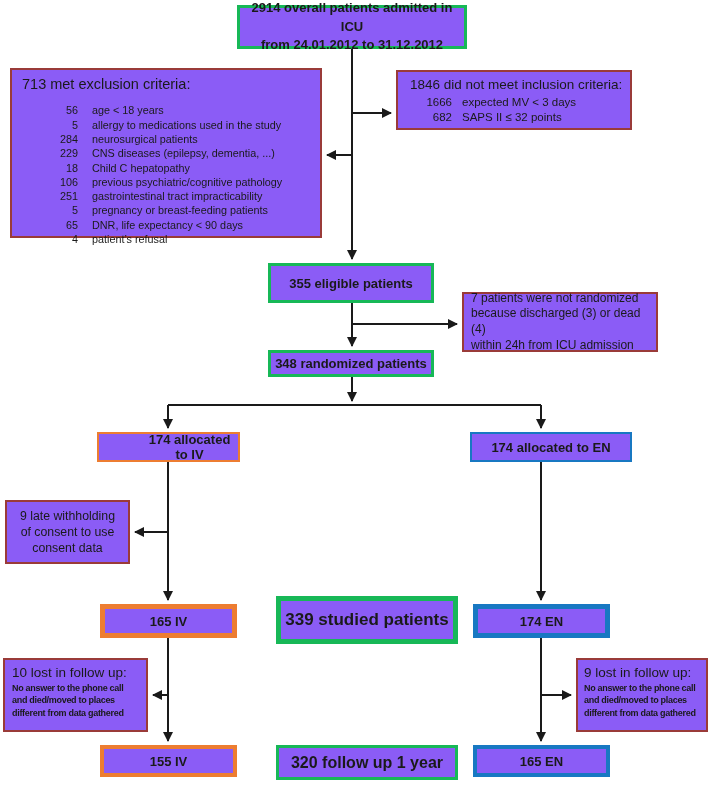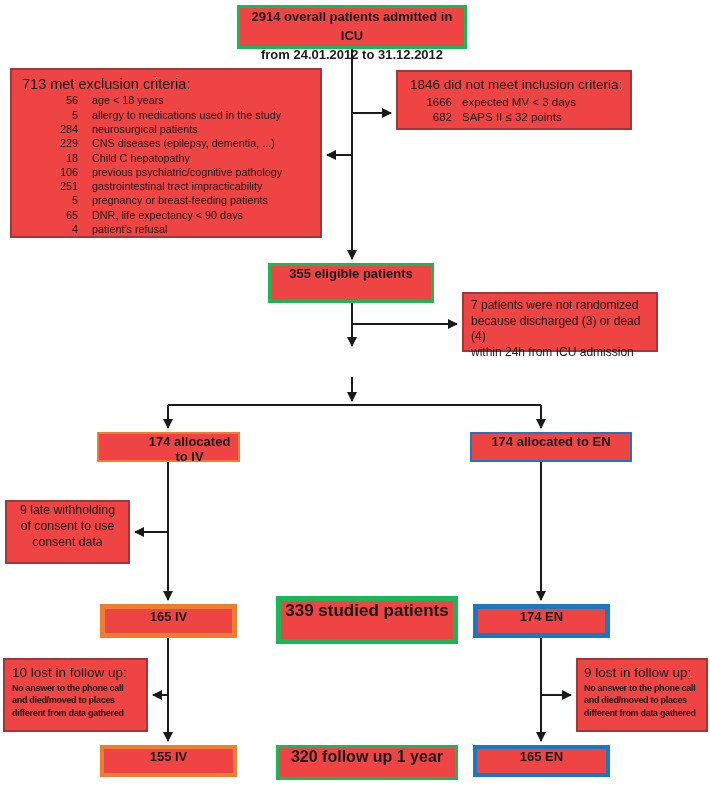--- a/index.html
+++ b/index.html
@@ -9,29 +9,29 @@
     --darkred:#9a3b39;
     --ink:#1a1a1a;
   }
   html,body{margin:0;padding:0;background:#ffffff;}
   .canvas{
     position:relative;width:710px;height:789px;background:#ffffff;
     font-family:"Liberation Sans", sans-serif;color:#1a1a1a;overflow:hidden;
   }
   .arrows{position:absolute;left:0;top:0;width:710px;height:789px;pointer-events:none;}
   .box{
-    position:absolute;background:#ef4444;box-sizing:border-box;
-    display:flex;justify-content:center;
+    position:absolute;background:#8b5cf6;box-sizing:border-box;
+    display:flex;align-items:center;justify-content:center;
     text-align:center;
   }
   .blk{display:block;text-align:left;}
   
   #b-admitted{left:237px;top:5px;width:230px;height:44px;border:3px solid var(--green);font-weight:bold;font-size:13px;line-height:1.45;}
   #b-exclusion{left:10px;top:68px;width:312px;height:170px;border:2px solid var(--darkred);padding:6px 6px 4px 10px;}
-  .excl-title{font-size:14.5px;line-height:1.2;margin-bottom:0;}
+  .excl-title{font-size:14.5px;line-height:1.2;margin-bottom:10px;}
   .excl-row{display:flex;font-size:10.8px;line-height:14.3px;}
   .excl-count{width:56px;text-align:right;flex:none;}
   .excl-label{margin-left:14px;white-space:nowrap;}
   #b-notincl{left:396px;top:70px;width:236px;height:60px;border:2px solid var(--darkred);padding:5px 6px 4px 12px;}
   .incl-title{font-size:13.5px;line-height:1.25;margin-bottom:1px;}
   .incl-row{display:flex;font-size:11.5px;line-height:15px;}
   .incl-count{width:42px;text-align:right;flex:none;}
   .incl-label{margin-left:10px;white-space:nowrap;}
   #b-eligible{left:268px;top:263px;width:166px;height:40px;border:3px solid var(--green);font-weight:bold;font-size:13px;}
   #b-notrand{left:462px;top:292px;width:196px;height:60px;border:2px solid var(--darkred);font-size:12px;line-height:1.3;text-align:left;padding:4px 5px 4px 7px;}
@@ -149,20 +149,23 @@
   </div>
 
   <div class="box" id="b-notrand">
     <div>
       <div>7 patients were not randomized</div>
       <div>because discharged (3) or dead (4)</div>
       <div>within 24h from ICU admission</div>
     </div>
   </div>
 
+  <div class="box" id="b-randomized">
+    <span>348 randomized patients</span>
+  </div>
 
   <div class="box" id="b-allociv">
     <span>174 allocated to IV</span>
   </div>
   <div class="box" id="b-allocen">
     <span>174 allocated to EN</span>
   </div>
 
   <div class="box" id="b-withholding">
     <div>

